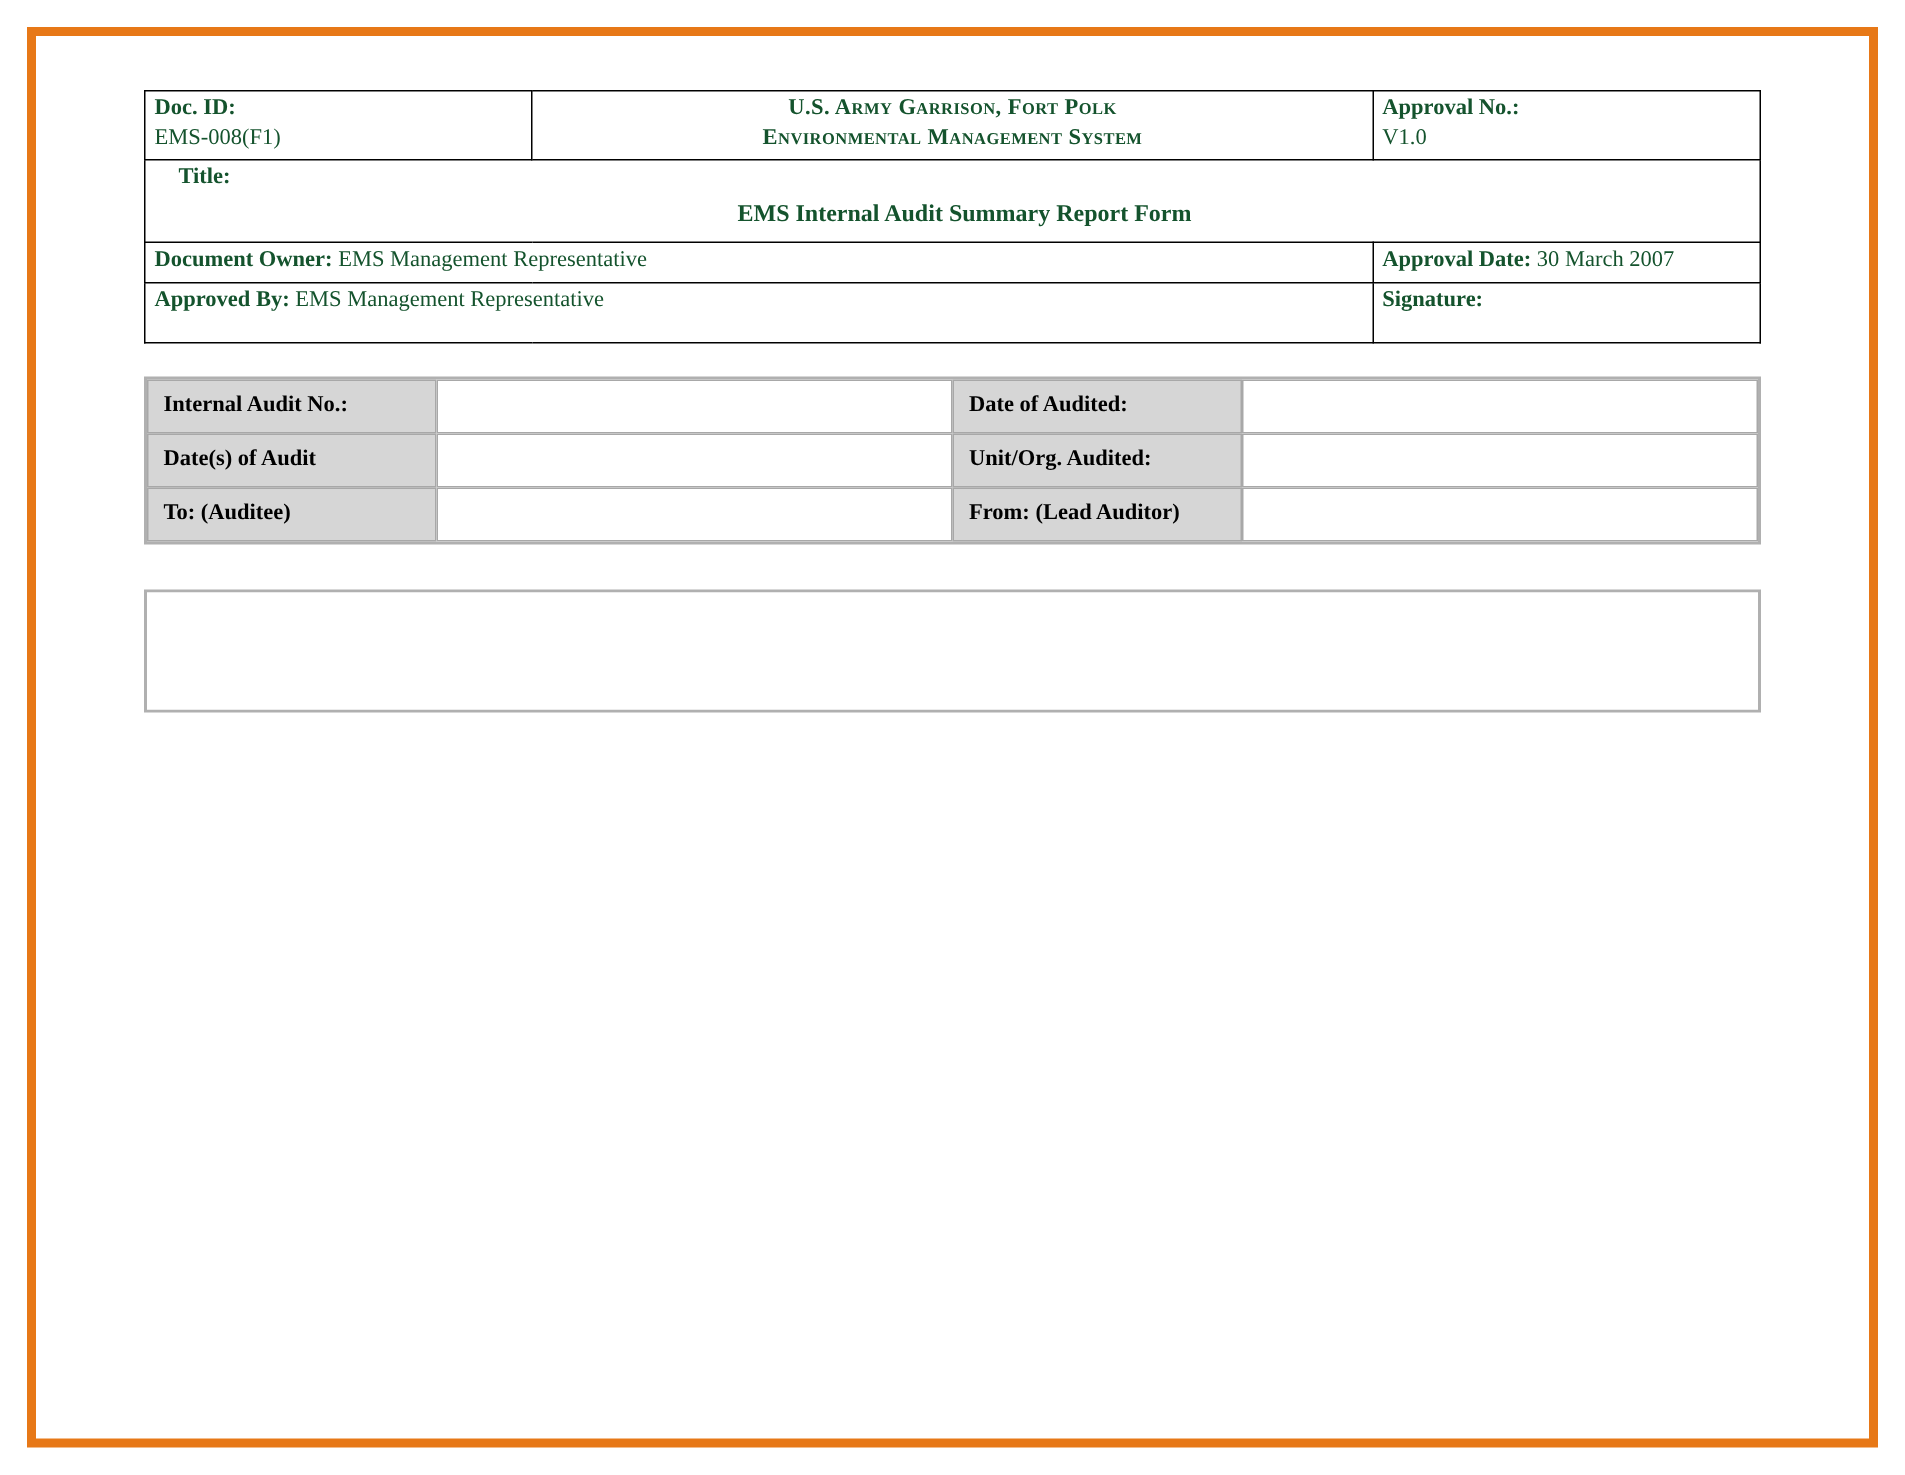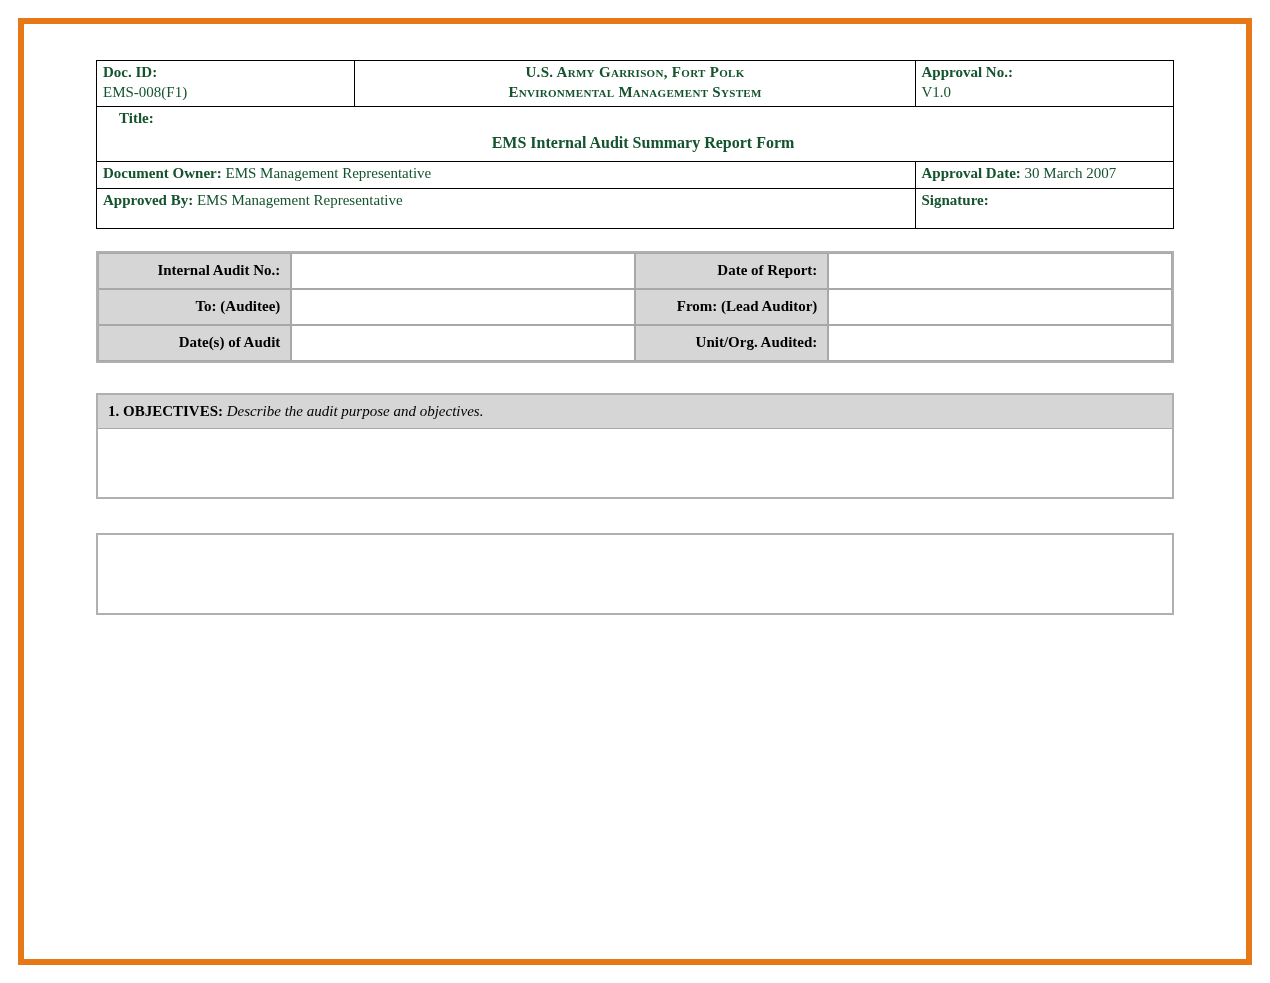--- a/index.html
+++ b/index.html
@@ -52,21 +52,20 @@
   table.info td {
     border: 1px solid #a8a8a8;
     padding: 8px 10px;
     height: 36px;
     vertical-align: middle;
   }
   table.info td.head {
     background: #d6d6d6;
     font-weight: bold;
     width: 18%;
-    text-align: right;
   }
   table.info td.blank {
     background: #fff;
     width: 32%;
   }
   
   .section {
     width: 100%;
     border: 2px solid #b0b0b0;
     margin-bottom: 34px;
@@ -131,43 +130,37 @@
       </td>
     </tr>
   </tbody>
     </table>
 
   <table class="info">
     <tbody>
         <tr>
       <td class="head">Internal Audit No.:</td>
       <td class="blank"></td>
-      <td class="head">Date of Report:</td>
+      <td class="head">Date of Audited:</td>
+      <td class="blank"></td>
+    </tr>
+    <tr>
+      <td class="head">Date(s) of Audit</td>
+      <td class="blank"></td>
+      <td class="head">Unit/Org. Audited:</td>
       <td class="blank"></td>
     </tr>
     <tr>
       <td class="head">To: (Auditee)</td>
       <td class="blank"></td>
       <td class="head">From: (Lead Auditor)</td>
       <td class="blank"></td>
     </tr>
-    <tr>
-      <td class="head">Date(s) of Audit</td>
-      <td class="blank"></td>
-      <td class="head">Unit/Org. Audited:</td>
-      <td class="blank"></td>
-    </tr>
   </tbody>
     </table>
 
-  <div class="section">
-    <div class="bar">
-      <span class="num">1.</span><span class="name">  OBJECTIVES:</span><span class="desc">  Describe the audit purpose and objectives.</span>
-    </div>
-    <div class="body"></div>
-  </div>
 
 
   <div class="section criteria">
     <div class="body"></div>
   </div>
 
 </div>
 
 </body></html>

